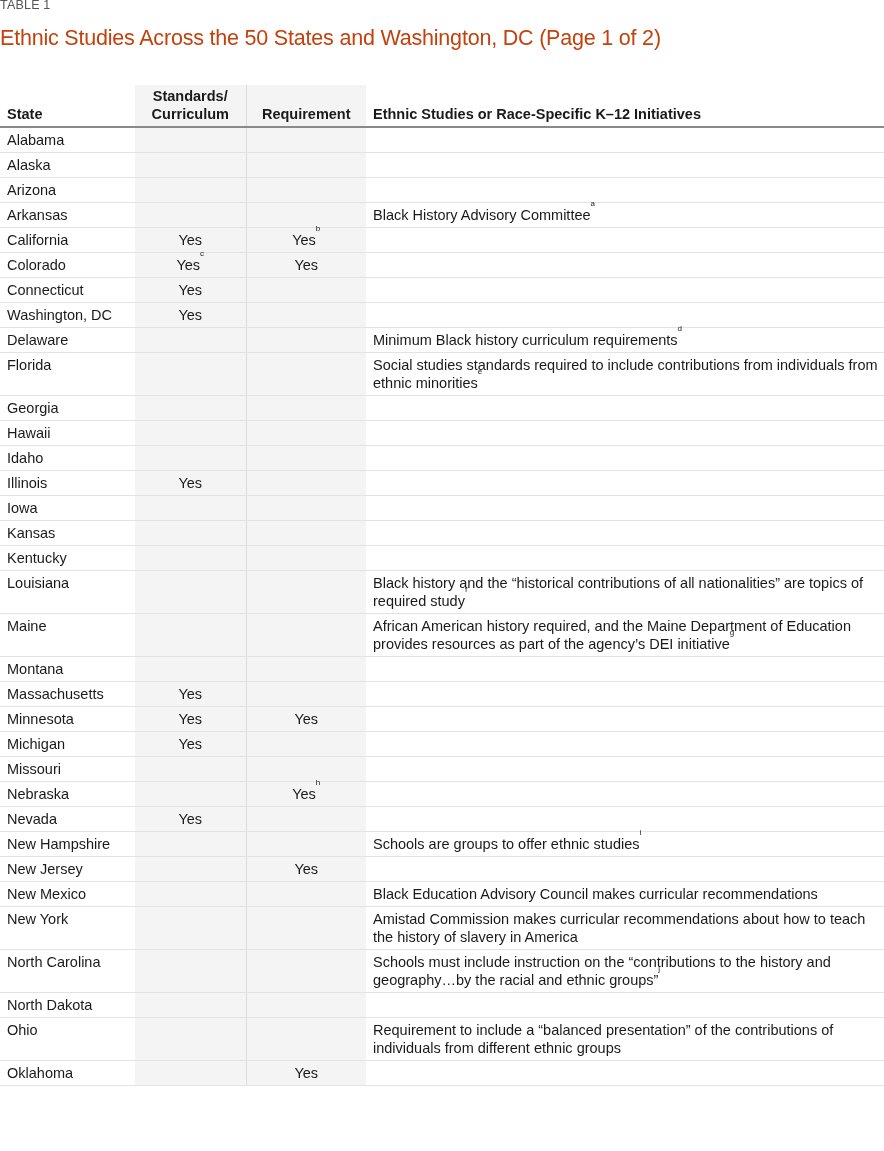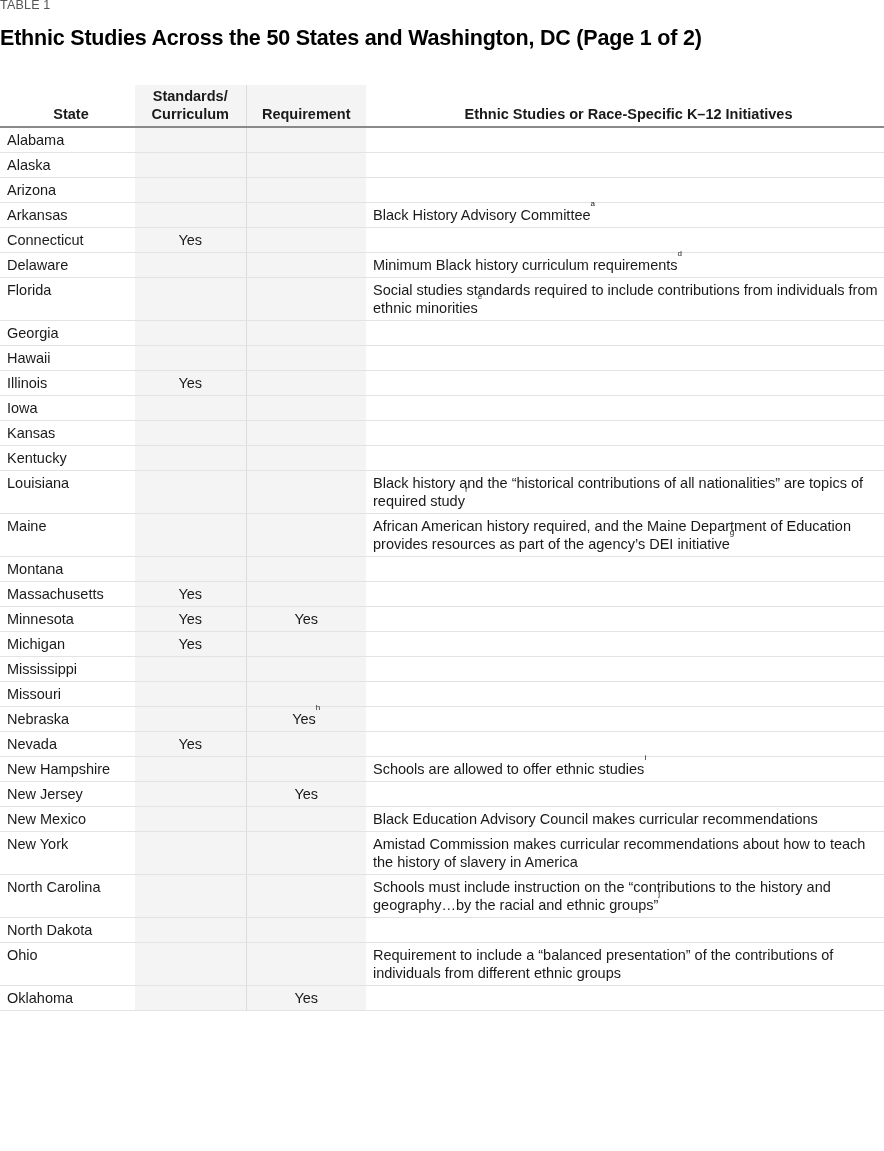--- a/index.html
+++ b/index.html
@@ -1,22 +1,22 @@
 <!DOCTYPE html>
 <html><head>
 <meta charset="utf-8">
 <style>
   html, body { margin:0; padding:0; background:#ffffff; }
   body { width:884px; height:1151px; overflow:hidden; position:relative;
          font-family:"Liberation Sans", "DejaVu Sans", sans-serif; color:#1a1a1a; }
   .label { position:absolute; left:0; top:-2px; font-size:12.5px; color:#555; letter-spacing:0.2px; }
-  .title { position:absolute; left:0; top:26px; font-size:21.5px; font-weight:bold; color:#000000; letter-spacing:-0.2px; white-space:nowrap; }
+  .title { position:absolute; left:0; top:26px; font-size:21.5px; font-weight:normal; color:#c2410c; letter-spacing:-0.2px; white-space:nowrap; }
   table { position:absolute; left:0; top:85px; width:884px; border-collapse:collapse; table-layout:fixed; font-size:14.5px; }
   col.c0 { width:135px; } col.c1 { width:111px; } col.c2 { width:120px; } col.c3 { width:518px; }
-  th { font-weight:bold; text-align:center; vertical-align:bottom; padding:0 0 3px 7px; line-height:18px; border-bottom:2px solid #8a8a8a; }
+  th { font-weight:bold; text-align:left; vertical-align:bottom; padding:0 0 3px 7px; line-height:18px; border-bottom:2px solid #8a8a8a; }
   th.shade { background:#f4f4f4; text-align:center; padding-left:0; }
   th.sep { border-right:1px solid #dcdcdc;text-decoration:underline; }
   thead tr { height:42px; }
   td { padding:3px 0 3px 7px; line-height:18px; vertical-align:top; border-bottom:1px solid #e3e3e3; }
   td.shade { background:#f4f4f4; text-align:center; padding-left:0; }
   td.sep { border-right:1px solid #dcdcdc; }
   sup { font-size:8px; vertical-align:top; position:relative; top:-2px; line-height:0; }
 </style>
 </head>
 <body>
@@ -58,26 +58,44 @@
         <td class="shade"><span></span><sup></sup></td>
         <td><span></span><sup></sup></td>
       </tr>
       <tr>
         <td><span>Arkansas</span></td>
         <td class="shade sep"><span></span><sup></sup></td>
         <td class="shade"><span></span><sup></sup></td>
         <td><span>Black History Advisory Committee</span><sup>a</sup></td>
       </tr>
       <tr>
+        <td><span>California</span></td>
+        <td class="shade sep"><span>Yes</span><sup></sup></td>
+        <td class="shade"><span>Yes</span><sup>b</sup></td>
+        <td><span></span><sup></sup></td>
+      </tr>
+      <tr>
+        <td><span>Colorado</span></td>
+        <td class="shade sep"><span>Yes</span><sup>c</sup></td>
+        <td class="shade"><span>Yes</span><sup></sup></td>
+        <td><span></span><sup></sup></td>
+      </tr>
+      <tr>
         <td><span>Connecticut</span></td>
         <td class="shade sep"><span>Yes</span><sup></sup></td>
         <td class="shade"><span></span><sup></sup></td>
         <td><span></span><sup></sup></td>
       </tr>
       <tr>
+        <td><span>Washington, DC</span></td>
+        <td class="shade sep"><span>Yes</span><sup></sup></td>
+        <td class="shade"><span></span><sup></sup></td>
+        <td><span></span><sup></sup></td>
+      </tr>
+      <tr>
         <td><span>Delaware</span></td>
         <td class="shade sep"><span></span><sup></sup></td>
         <td class="shade"><span></span><sup></sup></td>
         <td><span>Minimum Black history curriculum requirements</span><sup>d</sup></td>
       </tr>
       <tr>
         <td><span>Florida</span></td>
         <td class="shade sep"><span></span><sup></sup></td>
         <td class="shade"><span></span><sup></sup></td>
         <td><span>Social studies standards required to include contributions from individuals from ethnic minorities</span><sup>e</sup></td>
@@ -88,20 +106,26 @@
         <td class="shade"><span></span><sup></sup></td>
         <td><span></span><sup></sup></td>
       </tr>
       <tr>
         <td><span>Hawaii</span></td>
         <td class="shade sep"><span></span><sup></sup></td>
         <td class="shade"><span></span><sup></sup></td>
         <td><span></span><sup></sup></td>
       </tr>
       <tr>
+        <td><span>Idaho</span></td>
+        <td class="shade sep"><span></span><sup></sup></td>
+        <td class="shade"><span></span><sup></sup></td>
+        <td><span></span><sup></sup></td>
+      </tr>
+      <tr>
         <td><span>Illinois</span></td>
         <td class="shade sep"><span>Yes</span><sup></sup></td>
         <td class="shade"><span></span><sup></sup></td>
         <td><span></span><sup></sup></td>
       </tr>
       <tr>
         <td><span>Iowa</span></td>
         <td class="shade sep"><span></span><sup></sup></td>
         <td class="shade"><span></span><sup></sup></td>
         <td><span></span><sup></sup></td>
@@ -148,26 +172,20 @@
         <td class="shade"><span>Yes</span><sup></sup></td>
         <td><span></span><sup></sup></td>
       </tr>
       <tr>
         <td><span>Michigan</span></td>
         <td class="shade sep"><span>Yes</span><sup></sup></td>
         <td class="shade"><span></span><sup></sup></td>
         <td><span></span><sup></sup></td>
       </tr>
       <tr>
-        <td><span>Mississippi</span></td>
-        <td class="shade sep"><span></span><sup></sup></td>
-        <td class="shade"><span></span><sup></sup></td>
-        <td><span></span><sup></sup></td>
-      </tr>
-      <tr>
         <td><span>Missouri</span></td>
         <td class="shade sep"><span></span><sup></sup></td>
         <td class="shade"><span></span><sup></sup></td>
         <td><span></span><sup></sup></td>
       </tr>
       <tr>
         <td><span>Nebraska</span></td>
         <td class="shade sep"><span></span><sup></sup></td>
         <td class="shade"><span>Yes</span><sup>h</sup></td>
         <td><span></span><sup></sup></td>
@@ -175,21 +193,21 @@
       <tr>
         <td><span>Nevada</span></td>
         <td class="shade sep"><span>Yes</span><sup></sup></td>
         <td class="shade"><span></span><sup></sup></td>
         <td><span></span><sup></sup></td>
       </tr>
       <tr>
         <td><span>New Hampshire</span></td>
         <td class="shade sep"><span></span><sup></sup></td>
         <td class="shade"><span></span><sup></sup></td>
-        <td><span>Schools are allowed to offer ethnic studies</span><sup>i</sup></td>
+        <td><span>Schools are groups to offer ethnic studies</span><sup>i</sup></td>
       </tr>
       <tr>
         <td><span>New Jersey</span></td>
         <td class="shade sep"><span></span><sup></sup></td>
         <td class="shade"><span>Yes</span><sup></sup></td>
         <td><span></span><sup></sup></td>
       </tr>
       <tr>
         <td><span>New Mexico</span></td>
         <td class="shade sep"><span></span><sup></sup></td>

